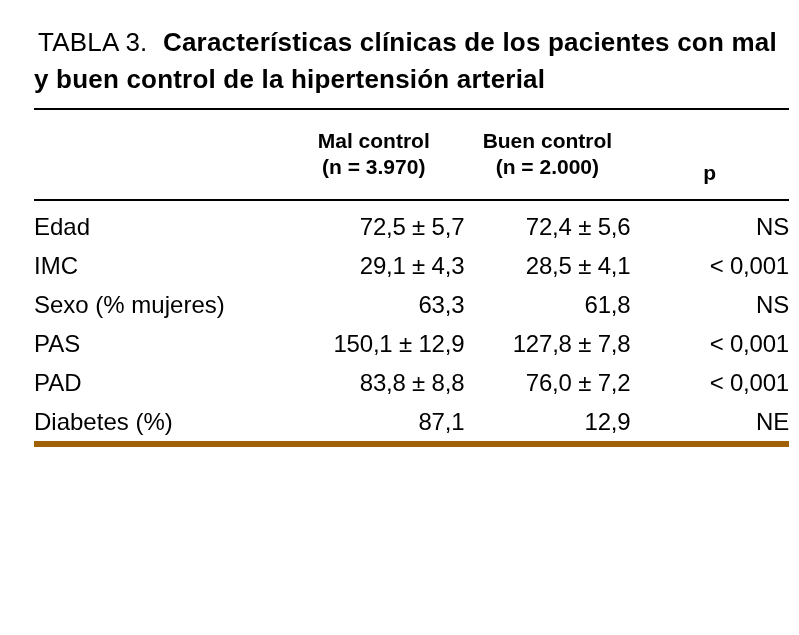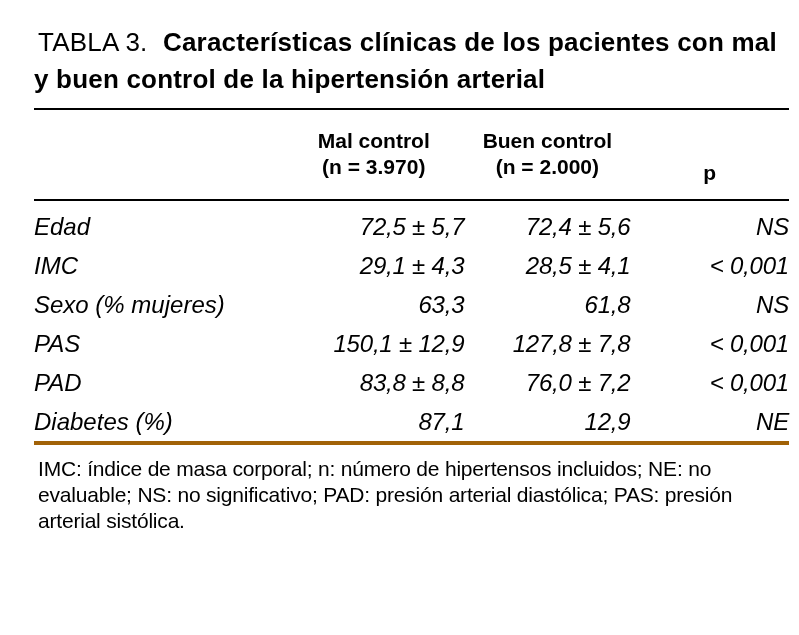--- a/index.html
+++ b/index.html
@@ -98,21 +98,21 @@
           <span>Mal control</span><br>
           <span>(n = 3.970)</span>
         </th>
         <th>
           <span>Buen control</span><br>
           <span>(n = 2.000)</span>
         </th>
         <th class="p-col">p</th>
       </tr>
     </thead>
-    <tbody style="border-top: 2px solid #000; border-bottom: 4px solid #a16207; font-style: italic;">
+    <tbody style="border-top: 2px solid #000; border-bottom: 6px solid #a16207;">
       <tr>
         <td class="row-label">Edad</td>
         <td>72,5 ± 5,7</td>
         <td>72,4 ± 5,6</td>
         <td>NS</td>
       </tr>
       <tr>
         <td class="row-label">IMC</td>
         <td>29,1 ± 4,3</td>
         <td>28,5 ± 4,1</td>
@@ -139,16 +139,15 @@
       <tr>
         <td class="row-label">Diabetes (%)</td>
         <td>87,1</td>
         <td>12,9</td>
         <td>NE</td>
       </tr>
     </tbody>
   </table>
 
   <div class="footnotes">
-    <p>IMC: índice de masa corporal; n: número de hipertensos incluidos; NE: no evaluable; NS: no significativo; PAD: presión arterial diastólica; PAS: presión arterial sistólica.</p>
   </div>
 
 </div>
 
 </body></html>

